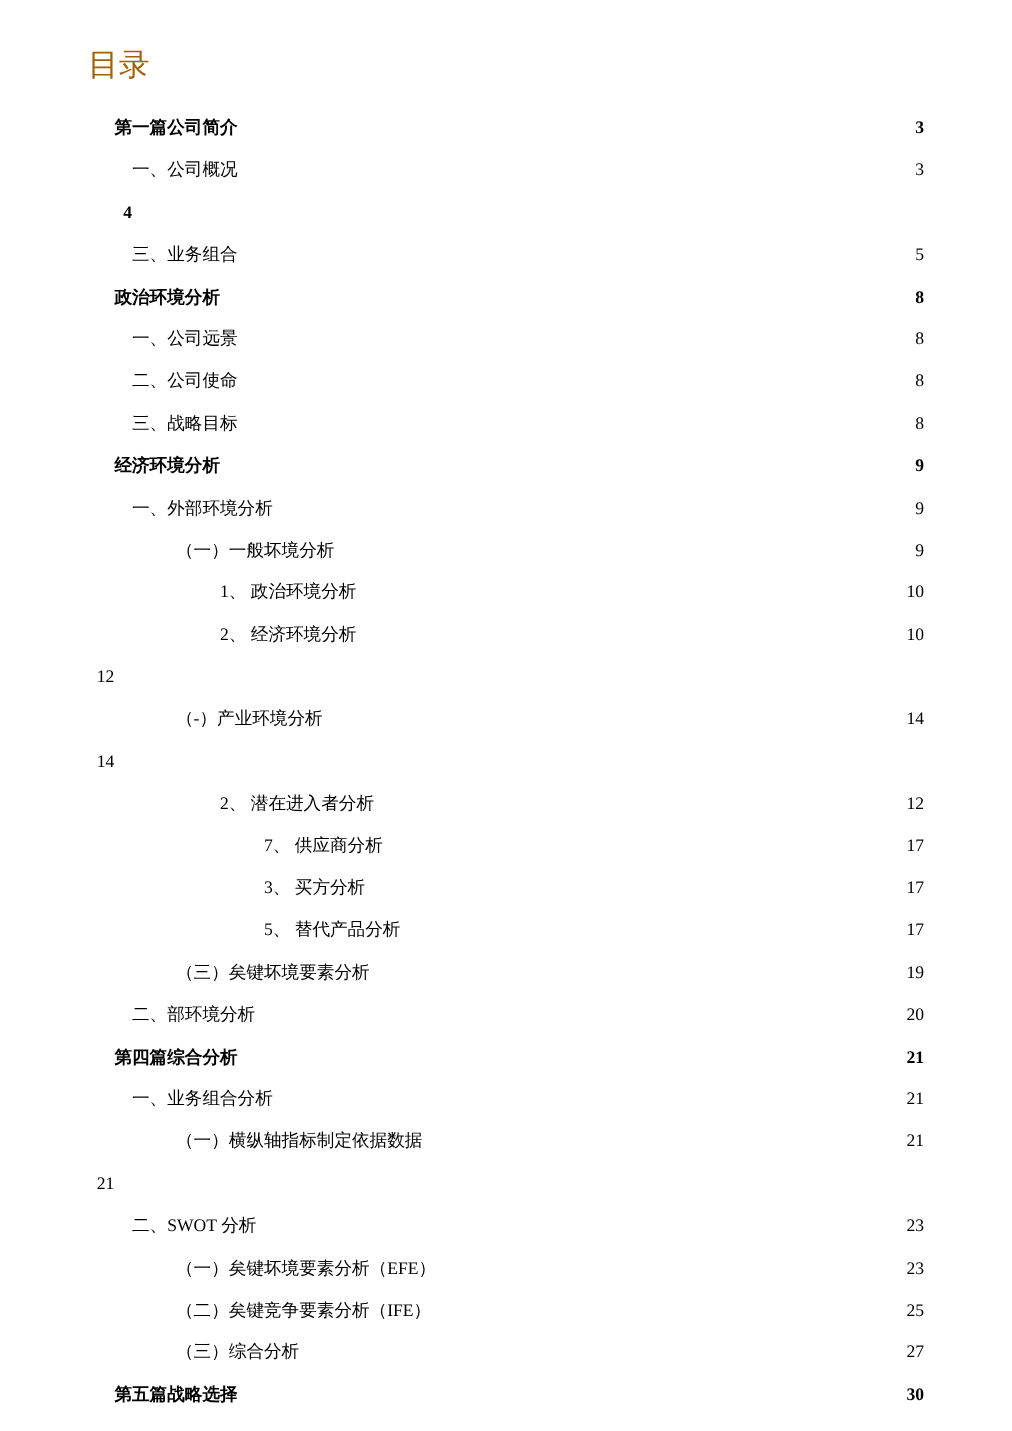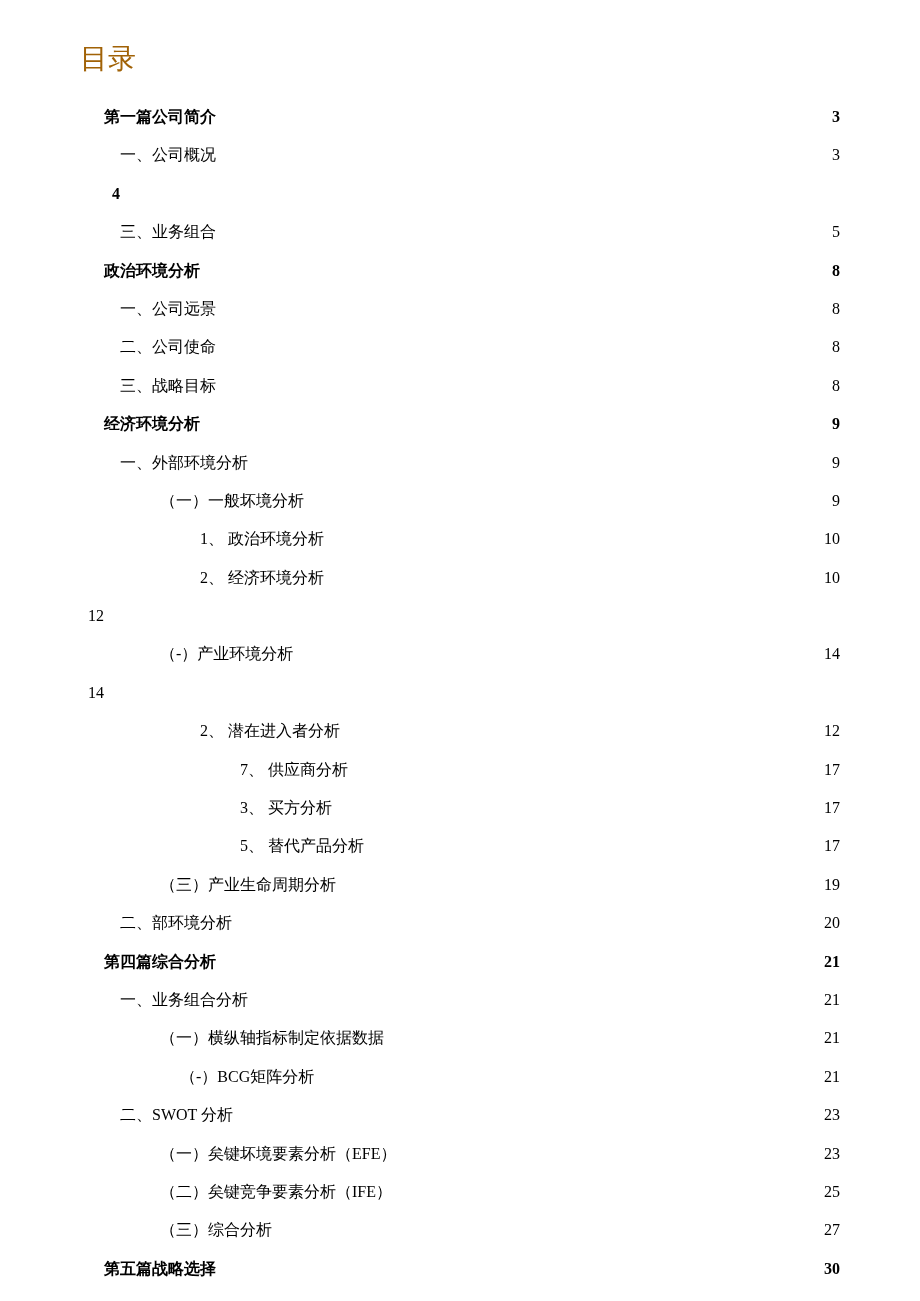--- a/index.html
+++ b/index.html
@@ -123,41 +123,40 @@
     </div>
     <div class="toc-row">
       <span class="toc-label indent-4">3、 买方分析</span>
       <span class="toc-page">17</span>
     </div>
     <div class="toc-row">
       <span class="toc-label indent-4">5、 替代产品分析</span>
       <span class="toc-page">17</span>
     </div>
     <div class="toc-row">
-      <span class="toc-label indent-2">（三）产业生命周期分析</span>
+      <span class="toc-label indent-2">（三）矣键坏境要素分析</span>
       <span class="toc-page">19</span>
     </div>
     <div class="toc-row">
       <span class="toc-label indent-1">二、部环境分析</span>
       <span class="toc-page">20</span>
     </div>
     <div class="toc-row">
       <span class="toc-label indent-0 bold">第四篇综合分析</span>
       <span class="toc-page bold">21</span>
     </div>
     <div class="toc-row">
       <span class="toc-label indent-1">一、业务组合分析</span>
       <span class="toc-page">21</span>
     </div>
     <div class="toc-row">
       <span class="toc-label indent-2">（一）横纵轴指标制定依据数据</span>
       <span class="toc-page">21</span>
     </div>
     <div class="toc-row">
-      <span class="toc-label indent-2b">（-）BCG矩阵分析</span>
       <span class="toc-page">21</span>
     </div>
     <div class="toc-row">
       <span class="toc-label indent-1">二、SWOT 分析</span>
       <span class="toc-page">23</span>
     </div>
     <div class="toc-row">
       <span class="toc-label indent-2">（一）矣键坏境要素分析（EFE）</span>
       <span class="toc-page">23</span>
     </div>

